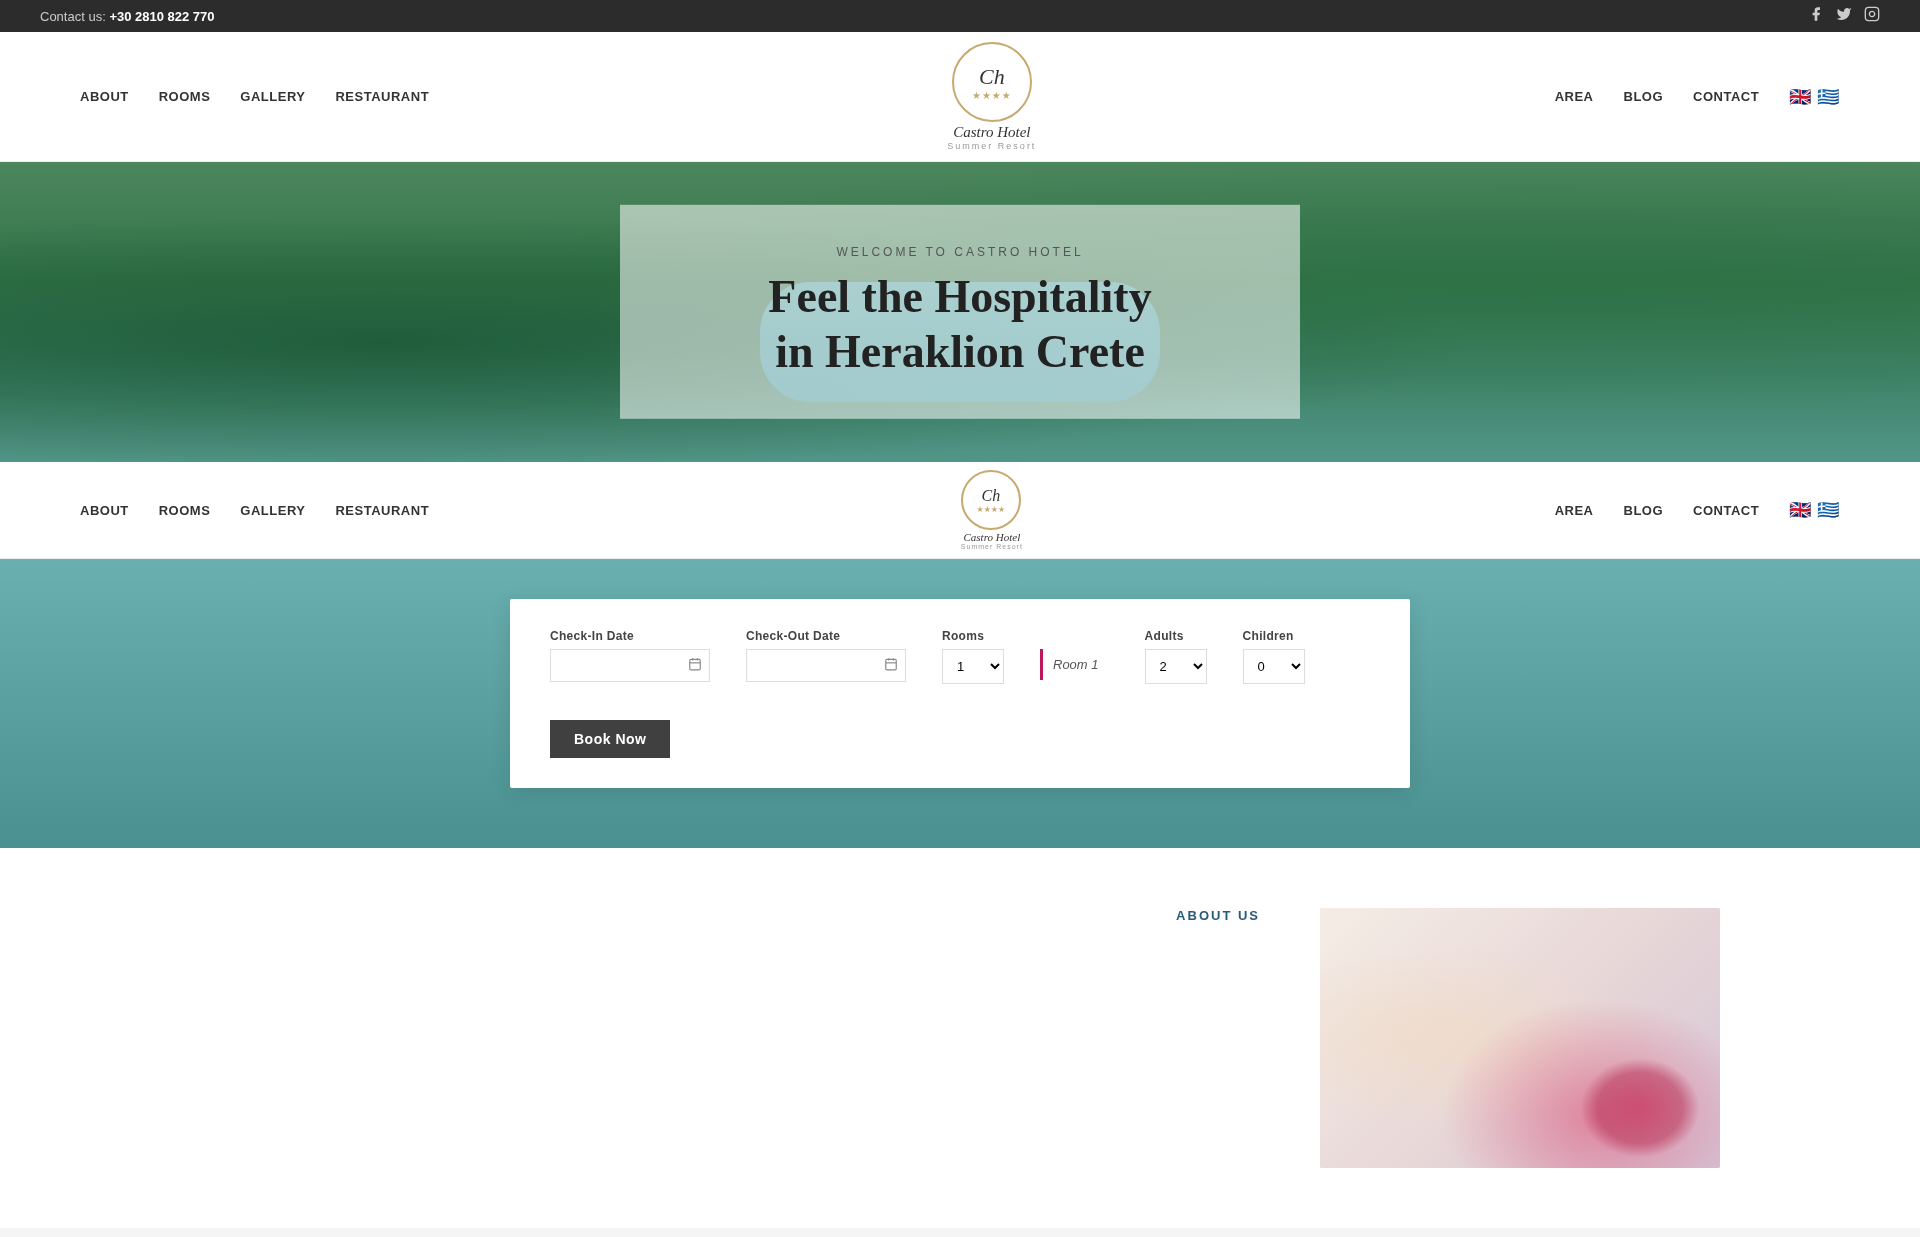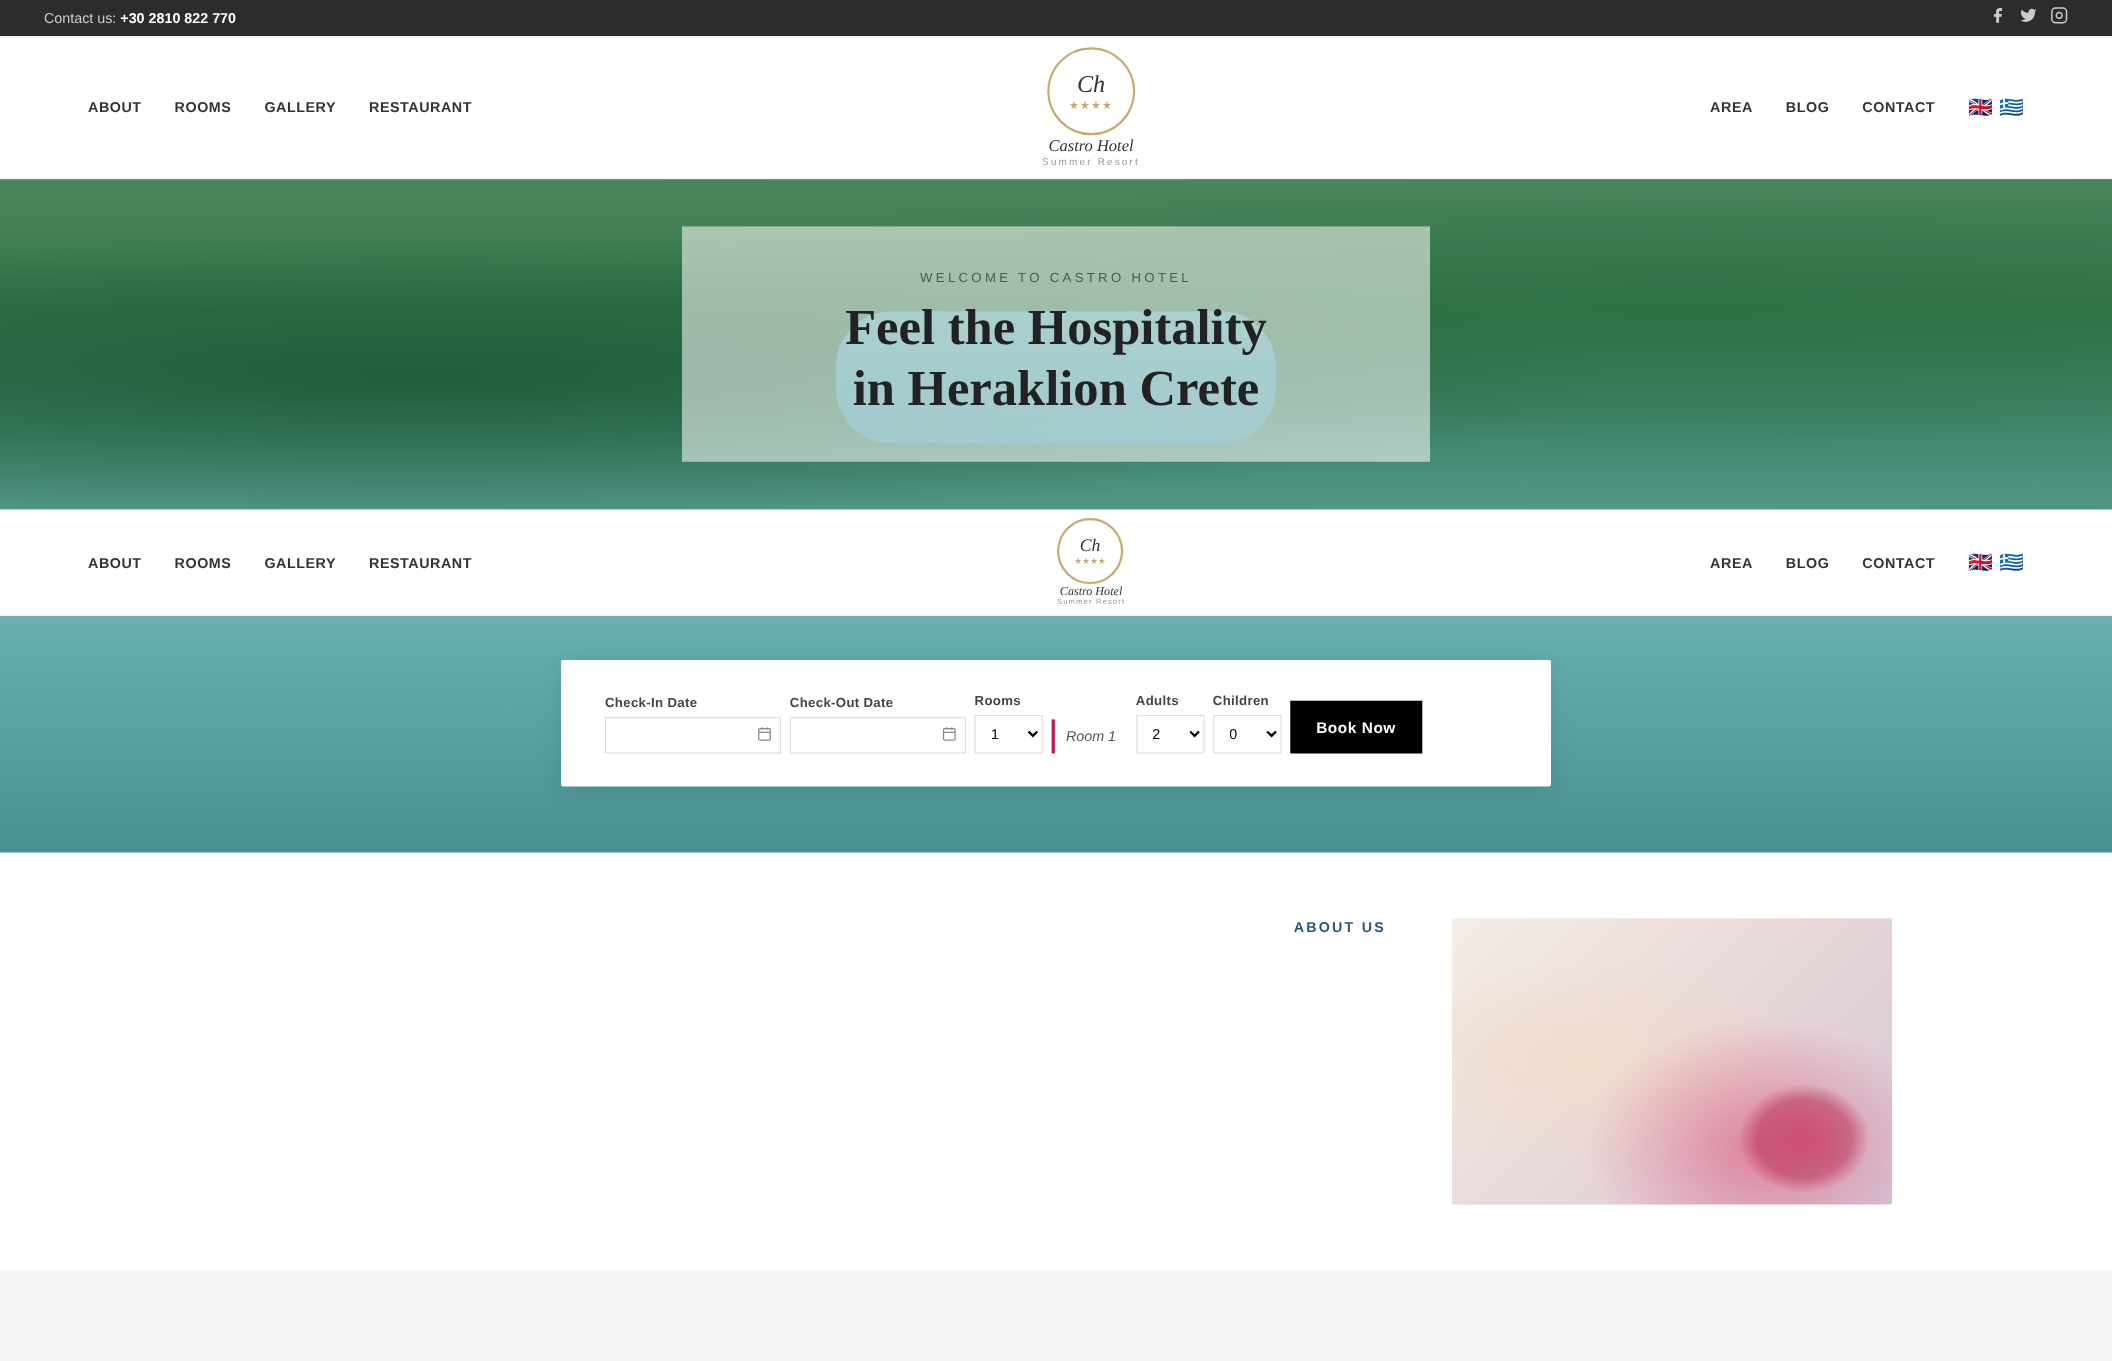--- a/index.html
+++ b/index.html
@@ -152,22 +152,21 @@
       padding: 40px 0 60px;
       position: relative;
     }
     .booking-widget {
       background: #fff;
       max-width: 900px;
       margin: 0 auto;
       padding: 30px 40px;
       border-radius: 2px;
       display: flex;
-      align-items: flex-end;
-      gap: 8px;
+      gap: 36px;
       flex-wrap: wrap;
       box-shadow: 0 4px 20px rgba(0,0,0,0.1);
     }
     .booking-field { display: flex; flex-direction: column; gap: 6px; }
     .booking-label { font-size: 12px; font-weight: 600; color: #444; letter-spacing: 0.3px; }
     .booking-input-wrap { position: relative; display: flex; align-items: center; }
     .booking-input {
       border: 1px solid #ddd;
       padding: 8px 36px 8px 10px;
       font-size: 13px;
@@ -198,29 +197,29 @@
       cursor: pointer;
     }
     .room-label {
       font-size: 13px;
       color: #555;
       padding: 8px 10px;
       border-left: 3px solid #be185d;
       font-style: italic;
     }
     .book-btn {
-      background: #000000;
+      background: #404040;
       color: #fff;
       border: none;
       padding: 10px 24px;
       font-size: 14px;
       font-weight: 600;
       cursor: pointer;
       letter-spacing: 0.5px;
-      height: 48px;
+      height: 38px;
       align-self: flex-end;
     }
 
     
     .about-section {
       background: #fff;
       padding: 60px 200px;
       display: flex;
       gap: 60px;
       align-items: flex-start;

